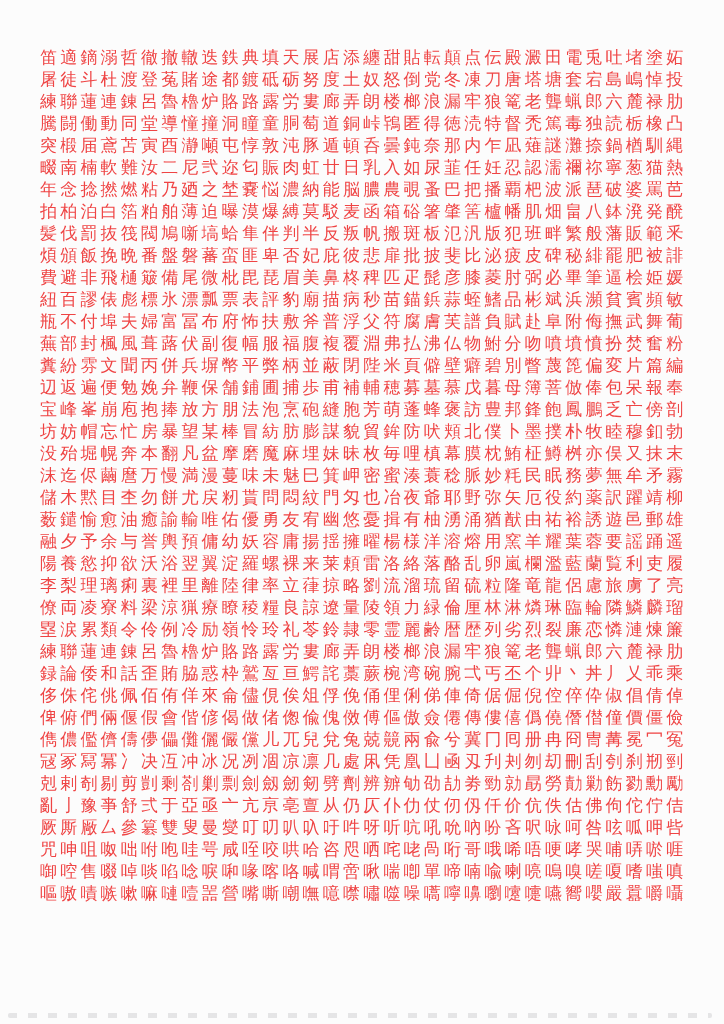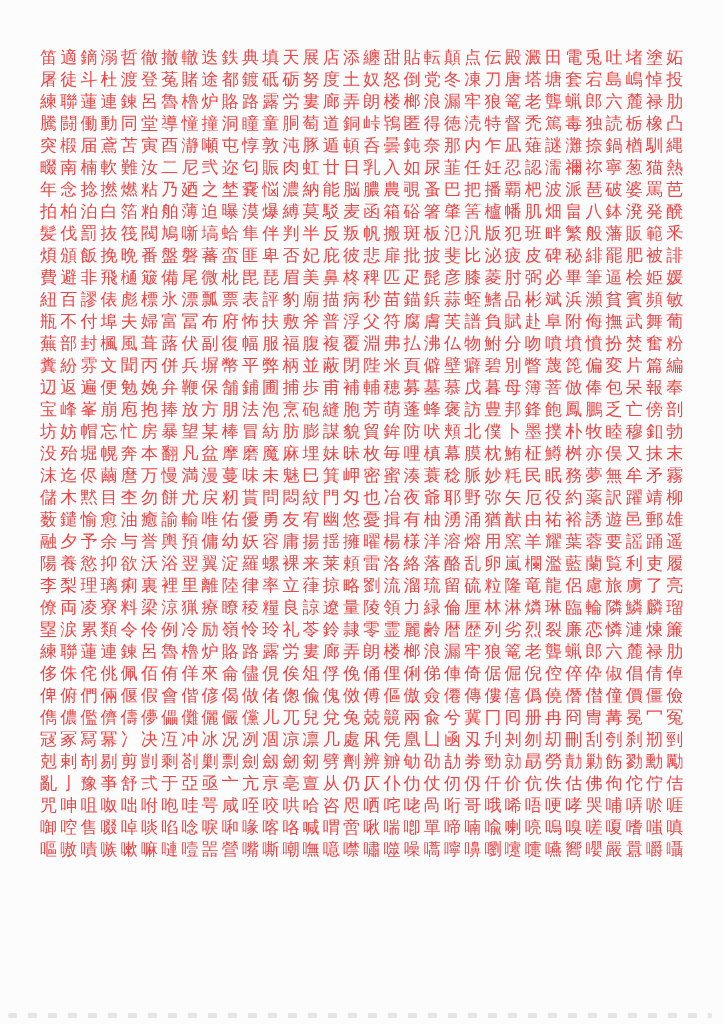--- a/index.html
+++ b/index.html
@@ -74,24 +74,26 @@
     <div class="kanji-row">没殆堀幌奔本翻凡盆摩磨魔麻埋妹昧枚毎哩槙幕膜枕鮪柾鱒桝亦俣又抹末</div>
     <div class="kanji-row">沫迄侭繭麿万慢満漫蔓味未魅巳箕岬密蜜湊蓑稔脈妙粍民眠務夢無牟矛霧</div>
     <div class="kanji-row">儲木黙目杢勿餅尤戻籾貰問悶紋門匁也冶夜爺耶野弥矢厄役約薬訳躍靖柳</div>
     <div class="kanji-row">薮鑓愉愈油癒諭輸唯佑優勇友宥幽悠憂揖有柚湧涌猶猷由祐裕誘遊邑郵雄</div>
     <div class="kanji-row">融夕予余与誉輿預傭幼妖容庸揚揺擁曜楊様洋溶熔用窯羊耀葉蓉要謡踊遥</div>
     <div class="kanji-row">陽養慾抑欲沃浴翌翼淀羅螺裸来莱頼雷洛絡落酪乱卵嵐欄濫藍蘭覧利吏履</div>
     <div class="kanji-row">李梨理璃痢裏裡里離陸律率立葎掠略劉流溜琉留硫粒隆竜龍侶慮旅虜了亮</div>
     <div class="kanji-row">僚両凌寮料梁涼猟療瞭稜糧良諒遼量陵領力緑倫厘林淋燐琳臨輪隣鱗麟瑠</div>
     <div class="kanji-row">塁涙累類令伶例冷励嶺怜玲礼苓鈴隷零霊麗齢暦歴列劣烈裂廉恋憐漣煉簾</div>
     <div class="kanji-row">練聯蓮連錬呂魯櫓炉賂路露労婁廊弄朗楼榔浪漏牢狼篭老聾蝋郎六麓禄肋</div>
+    <div class="kanji-row">録論倭和話歪賄脇惑枠鷲亙亘鰐詫藁蕨椀湾碗腕弌丐丕个丱丶丼丿乂乖乘</div>
     <div class="kanji-row">侈侏侘佻佩佰侑佯來侖儘俔俟俎俘俛俑俚俐俤俥倚倨倔倪倥倅伜俶倡倩倬</div>
     <div class="kanji-row">俾俯們倆偃假會偕偐偈做偖偬偸傀傚傅傴傲僉僊傳僂僖僞僥僭僣僮價僵儉</div>
     <div class="kanji-row">儁儂儖儕儔儚儡儺儷儼儻儿兀兒兌兔兢竸兩兪兮冀冂囘册冉冏冑冓冕冖冤</div>
     <div class="kanji-row">冦冢冩冪冫决冱冲冰况冽凅凉凛几處凩凭凰凵凾刄刋刔刎刧刪刮刳刹剏剄</div>
     <div class="kanji-row">剋剌剞剔剪剴剩剳剿剽劍劔劒剱劈劑辨辧劬劭劼劵勁勍勗勞勣勦飭勠勳勵</div>
     <div class="kanji-row">亂亅豫亊舒弍于亞亟亠亢亰亳亶从仍仄仆仂仗仞仭仟价伉佚估佛佝佗佇佶</div>
+    <div class="kanji-row">厥厮厰厶參簒雙叟曼燮叮叨叭叺吁吽呀听吭吼吮吶吩吝呎咏呵咎呟呱呷呰</div>
     <div class="kanji-row">咒呻咀呶咄咐咆哇咢咸咥咬哄哈咨咫哂咤咾咼哘哥哦唏唔哽哮哭哺哢唹啀</div>
     <div class="kanji-row">啣啌售啜啅啖啗唸唳啝喙喀咯喊喟啻啾喘喞單啼喃喩喇喨嗚嗅嗟嗄嗜嗤嗔</div>
     <div class="kanji-row">嘔嗷嘖嗾嗽嘛嗹噎噐營嘴嘶嘲嘸噫噤嘯噬噪嚆嚀嚊嚠嚔嚏嚥嚮嚶嚴囂嚼囁</div>
   </div>
   <div class="edge-artifact"></div>
 </div>
 
 </body></html>

